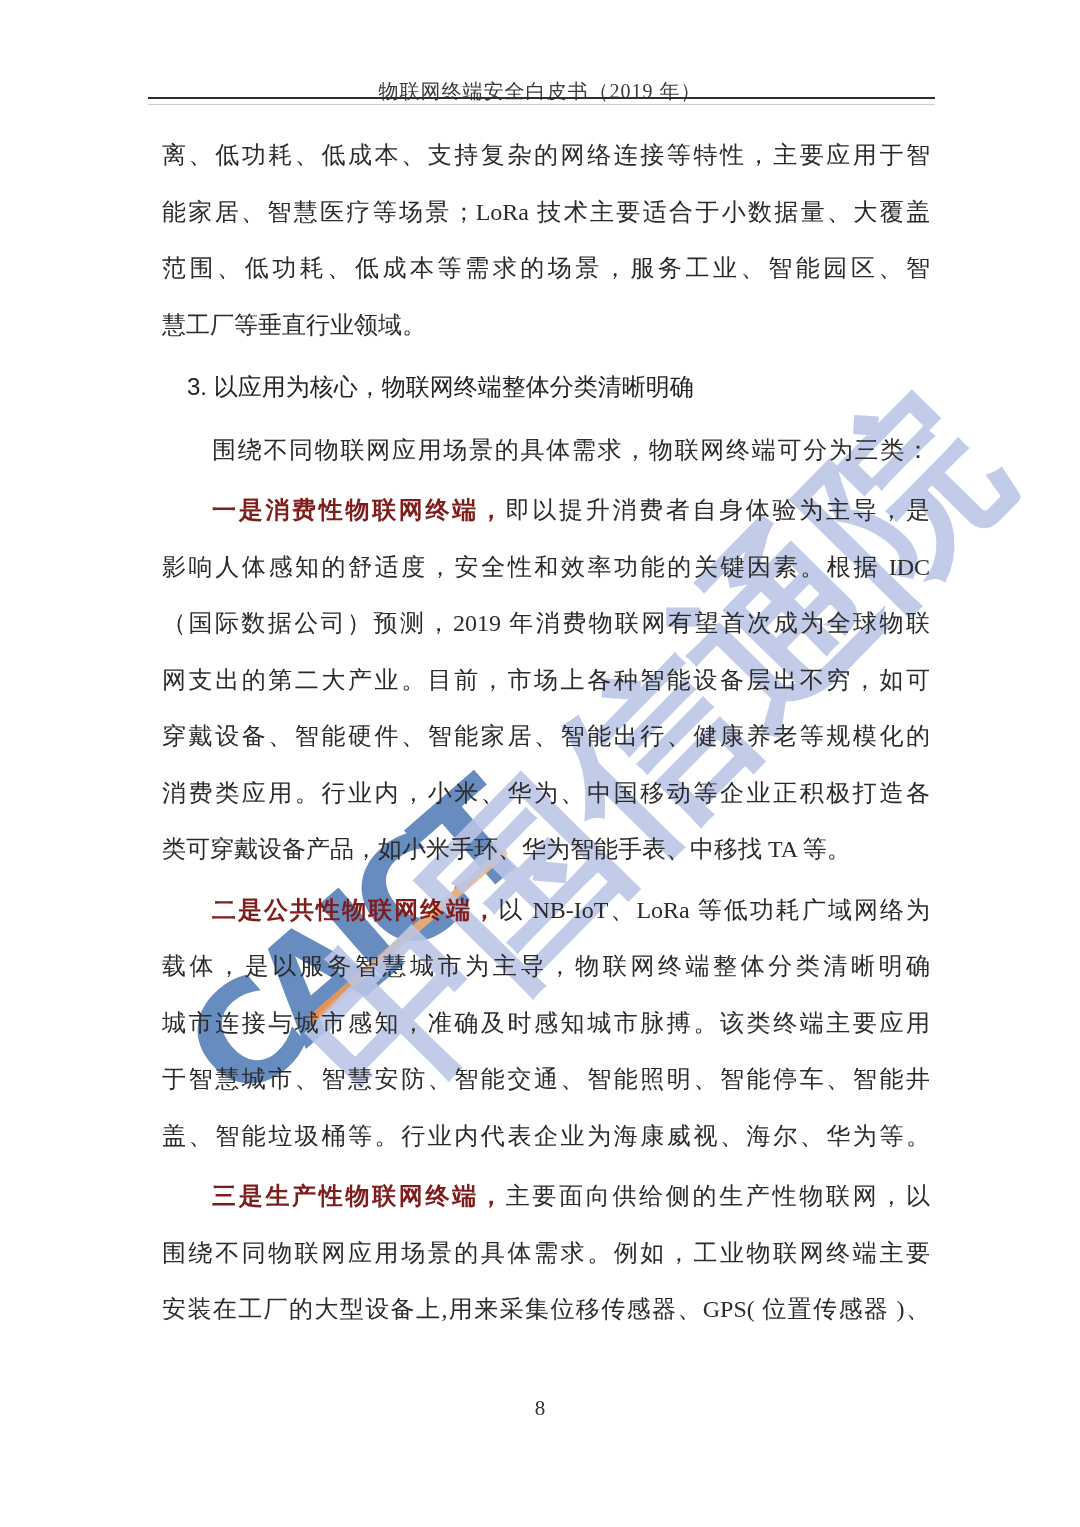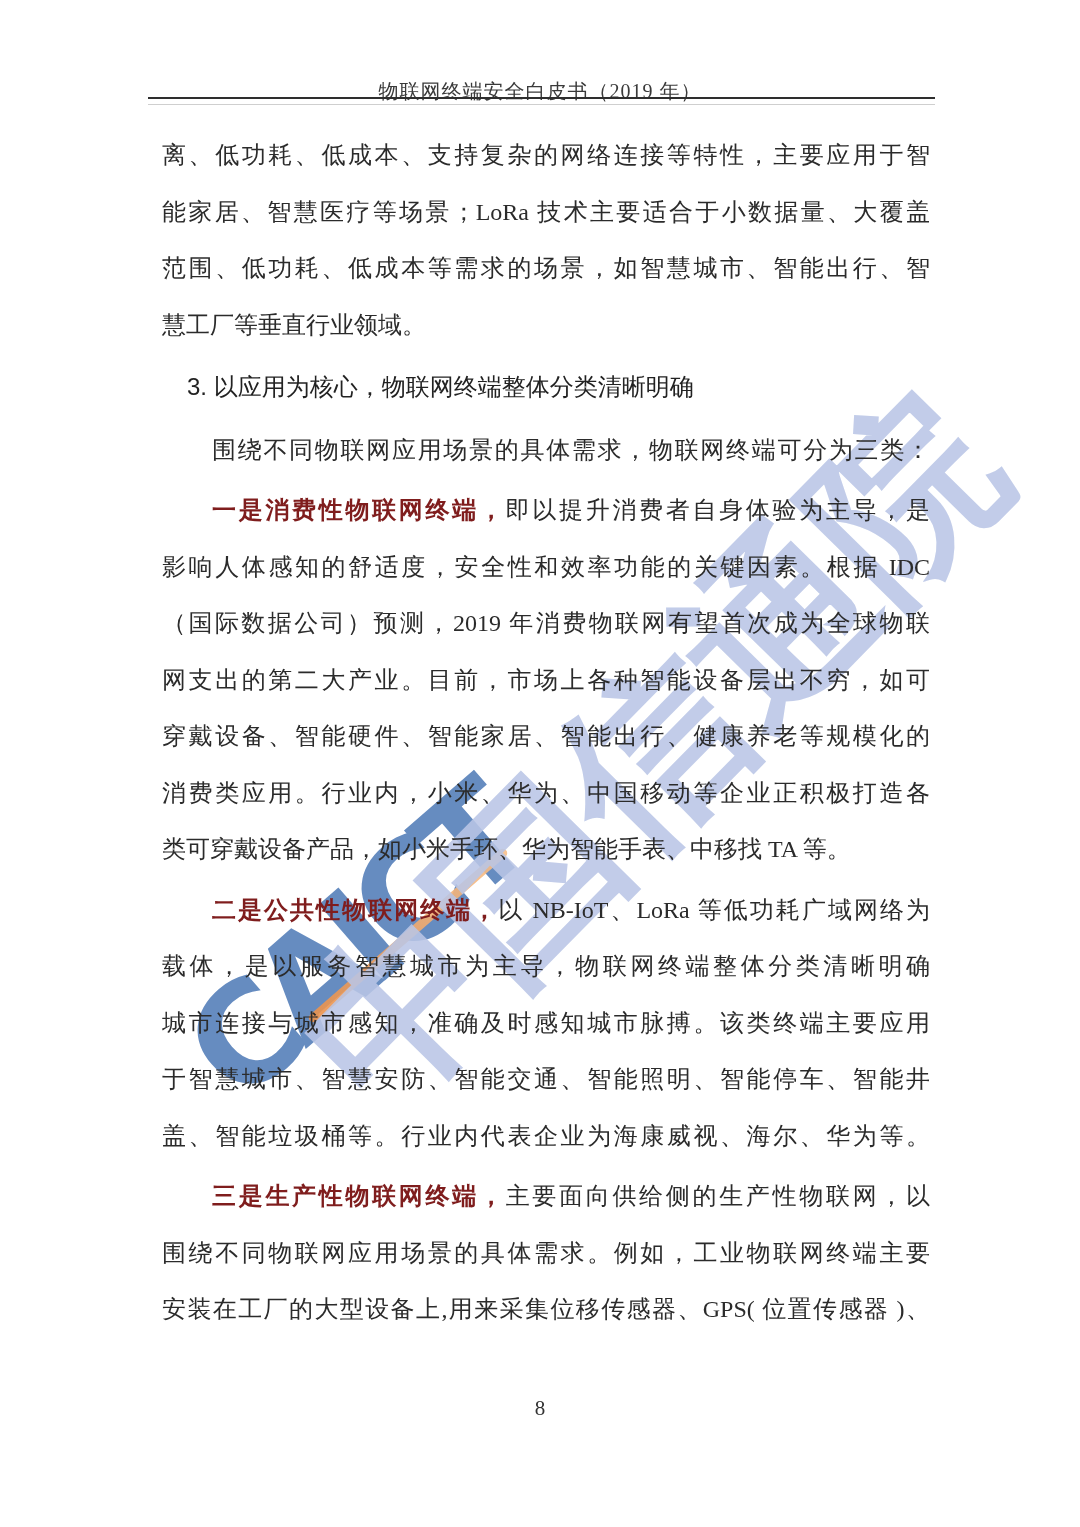--- a/index.html
+++ b/index.html
@@ -129,21 +129,21 @@
     <div class="wm-cjk" style="color: rgb(186, 198, 230);">中国信通院</div>
   </div>
 
   <div class="running-header">物联网终端安全白皮书（2019 年）</div>
   <div class="header-rule"></div>
   <div class="header-rule-shadow"></div>
 
   <div class="doc-body">
       <div class="line just">离、低功耗、低成本、支持复杂的网络连接等特性，主要应用于智</div>
       <div class="line just">能家居、智慧医疗等场景；LoRa 技术主要适合于小数据量、大覆盖</div>
-      <div class="line just">范围、低功耗、低成本等需求的场景，如智慧城市、智能出行、智</div>
+      <div class="line just">范围、低功耗、低成本等需求的场景，服务工业、智能园区、智</div>
       <div class="line">慧工厂等垂直行业领域。</div>
       <div class="line heading">3. 以应用为核心，物联网终端整体分类清晰明确</div>
       <div class="line just ind">围绕不同物联网应用场景的具体需求，物联网终端可分为三类：</div>
       <div class="line just ind pstart"><span class="lead">一是消费性物联网终端，</span>即以提升消费者自身体验为主导，是</div>
       <div class="line just">影响人体感知的舒适度，安全性和效率功能的关键因素。根据 IDC</div>
       <div class="line just">（国际数据公司）预测，2019 年消费物联网有望首次成为全球物联</div>
       <div class="line just">网支出的第二大产业。目前，市场上各种智能设备层出不穷，如可</div>
       <div class="line just">穿戴设备、智能硬件、智能家居、智能出行、健康养老等规模化的</div>
       <div class="line just">消费类应用。行业内，小米、华为、中国移动等企业正积极打造各</div>
       <div class="line">类可穿戴设备产品，如小米手环、华为智能手表、中移找 TA 等。</div>

